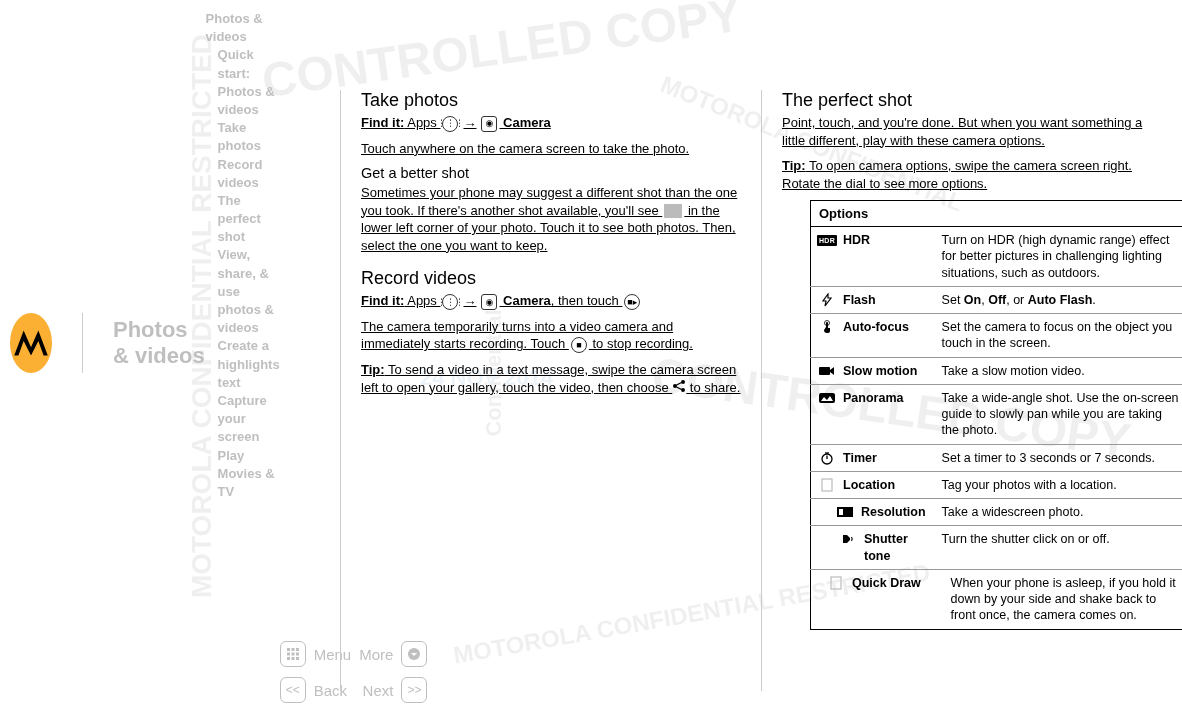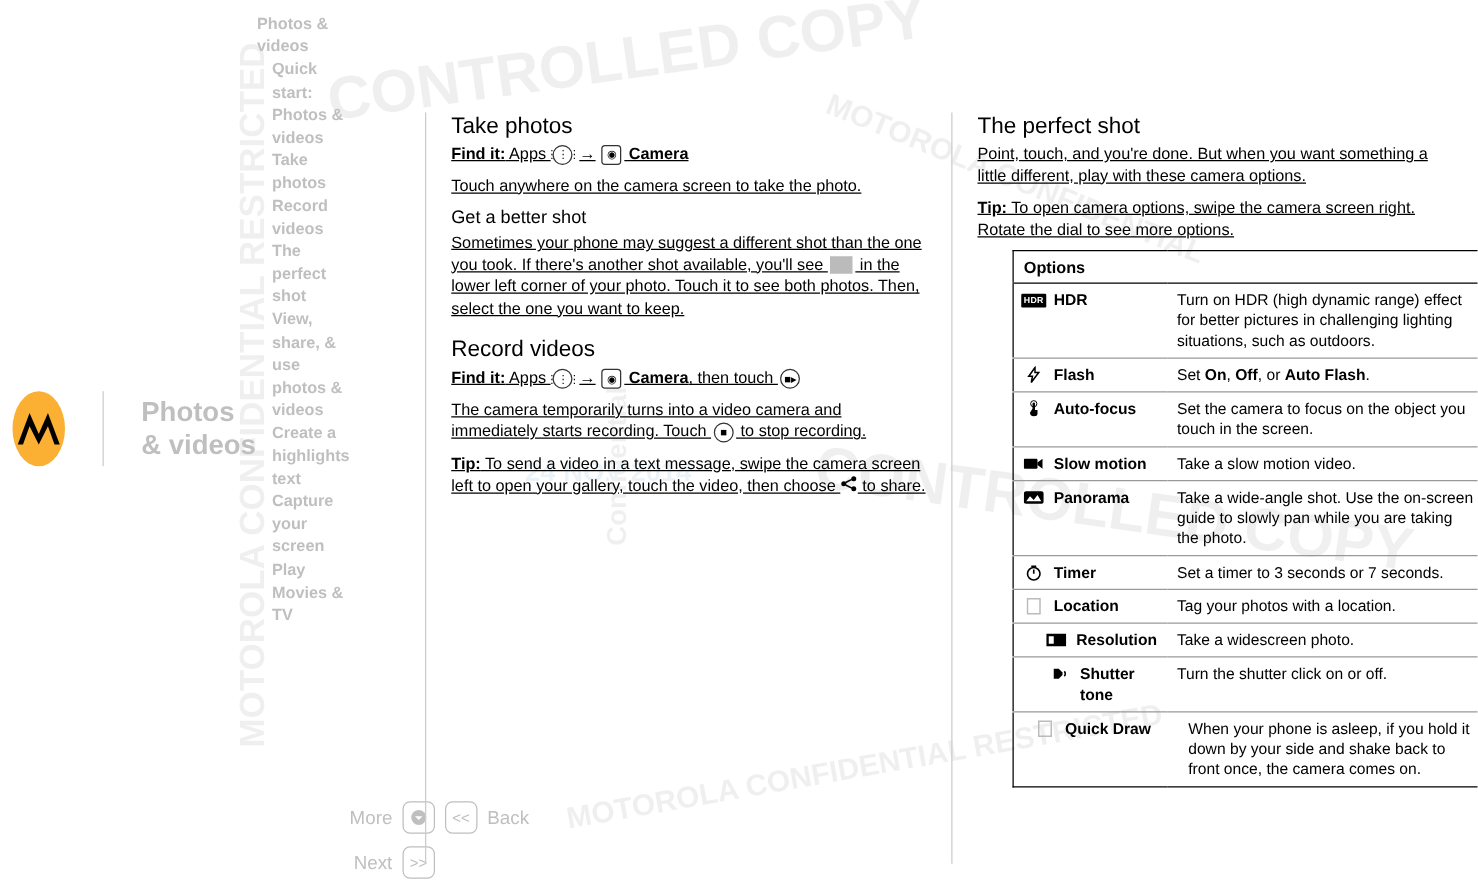--- a/index.html
+++ b/index.html
@@ -68,20 +68,38 @@
       <span class="toc-item toc-sub">Take photos</span>
       <span class="toc-item toc-sub">Record videos</span>
       <span class="toc-item toc-sub">The perfect shot</span>
       <span class="toc-item toc-sub">View, share, &amp; use photos &amp; videos</span>
       <span class="toc-item toc-sub">Create a highlights text</span>
       <span class="toc-item toc-sub">Capture your screen</span>
       <span class="toc-item toc-sub">Play Movies &amp; TV</span>
     </div>
 
     <div class="footer-nav">
+      <div class="footer-cell">
+        <span class="nav-icon">
+          <svg width="14" height="14" viewBox="0 0 14 14">
+              <g fill="#bfbfbf">
+                <rect x="1" y="1" width="3" height="3"></rect>
+                <rect x="5.5" y="1" width="3" height="3"></rect>
+                <rect x="10" y="1" width="3" height="3"></rect>
+                <rect x="1" y="5.5" width="3" height="3"></rect>
+                <rect x="5.5" y="5.5" width="3" height="3"></rect>
+                <rect x="10" y="5.5" width="3" height="3"></rect>
+                <rect x="1" y="10" width="3" height="3"></rect>
+                <rect x="5.5" y="10" width="3" height="3"></rect>
+                <rect x="10" y="10" width="3" height="3"></rect>
+              </g>
+            </svg>
+        </span>
+        <span>Menu</span>
+      </div>
       <div class="footer-cell right">
         <span>More</span>
         <span class="nav-icon">
           <svg width="14" height="14" viewBox="0 0 14 14">
               <circle cx="7" cy="7" r="6" fill="#bfbfbf"></circle>
               <path d="M4 6 L7 9 L10 6 Z" fill="#fff"></path>
             </svg>
         </span>
       </div>
       <div class="footer-cell">

